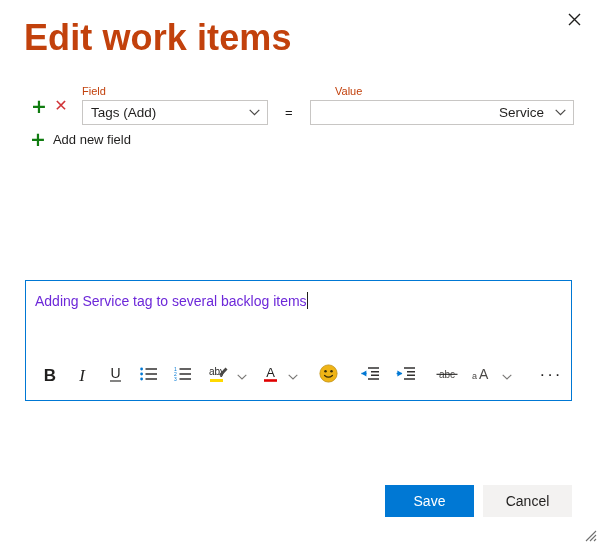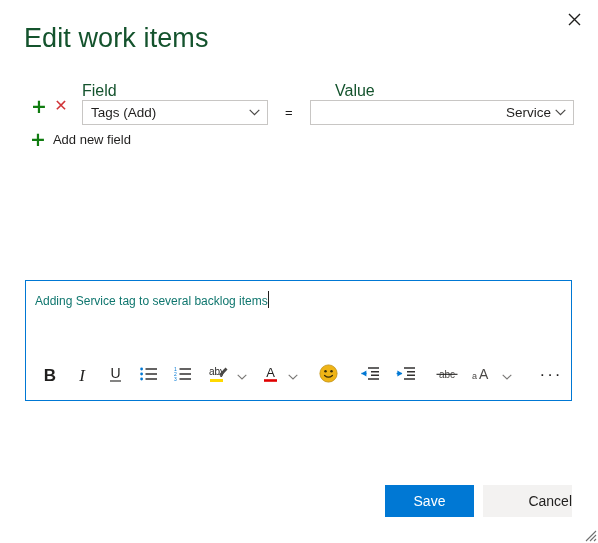--- a/index.html
+++ b/index.html
@@ -31,24 +31,24 @@
     border: none;
     padding: 0;
   }
   .close-btn svg { display: block; }
 
   
   .dialog-title {
     position: absolute;
     left: 24px;
     top: 21px;
-    font-size: 27px;
-    font-weight: 400;
+    font-size: 36px;
+    font-weight: 700;
     letter-spacing: 0.1px;
-    color: #14532d;
+    color: #c2410c;
     line-height: 34px;
     white-space: nowrap;
   }
 
   
   .clause-row {
     position: absolute;
     left: 24px;
     top: 84px;
     width: 550px;
@@ -82,34 +82,35 @@
   }
   .x-red {
     color: #d13438;
     font-size: 16px;
     font-weight: 700;
     font-family: "DejaVu Sans", sans-serif;
   }
 
   .field-label {
     position: absolute;
-    font-size: 16px;
-    color: #14532d;
+    font-size: 11px;
+    color: #c2410c;
     line-height: 14px;
   }
   .combo {
     position: absolute;
     height: 25px;
     box-sizing: border-box;
     border: 1px solid #c8c6c4;
     background: #ffffff;
     display: flex;
     align-items: center;
     padding: 0 4px 0 8px;
     cursor: pointer;
+    gap: 7px;
   }
   .combo-value {
     flex: 1 1 auto;
     font-size: 13.5px;
     color: #201f1e;
     white-space: nowrap;
     overflow: hidden;
     line-height: 17px;
   }
   .chev {
@@ -158,22 +159,22 @@
     height: 121px;
     box-sizing: border-box;
     border: 1px solid #0078d4;
     background: #ffffff;
   }
   .comment-text {
     position: absolute;
     left: 9px;
     top: 10px;
     right: 9px;
-    font-size: 12px;
-    color: #0f766e;
+    font-size: 14px;
+    color: #6d28d9;
     line-height: 20px;
     white-space: nowrap;
     overflow: hidden;
   }
   .caret {
     display: inline-block;
     width: 1px;
     height: 17px;
     background: #201f1e;
     vertical-align: -3px;
@@ -253,21 +254,20 @@
     width: 89px;
     background: #0078d4;
     color: #ffffff;
   }
   .btn-cancel {
     left: 483px;
     top: 0;
     width: 89px;
     background: #f3f2f1;
     color: #201f1e;
-    text-align: right;
   }
 
   
   .resize-grip {
     position: absolute;
     right: 1px;
     bottom: 1px;
     width: 16px;
     height: 16px;
     cursor: nwse-resize;

